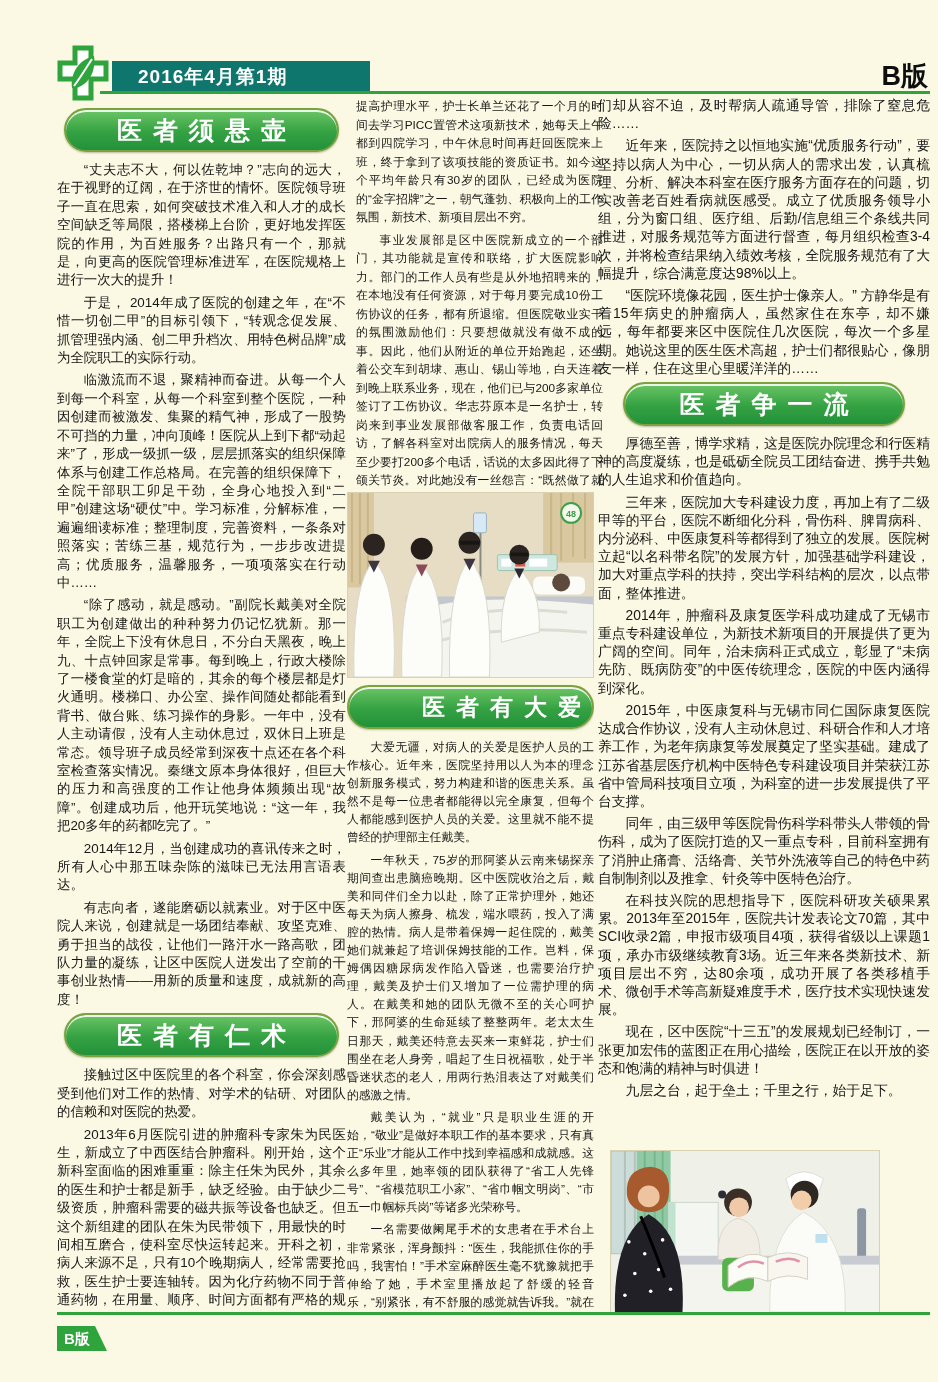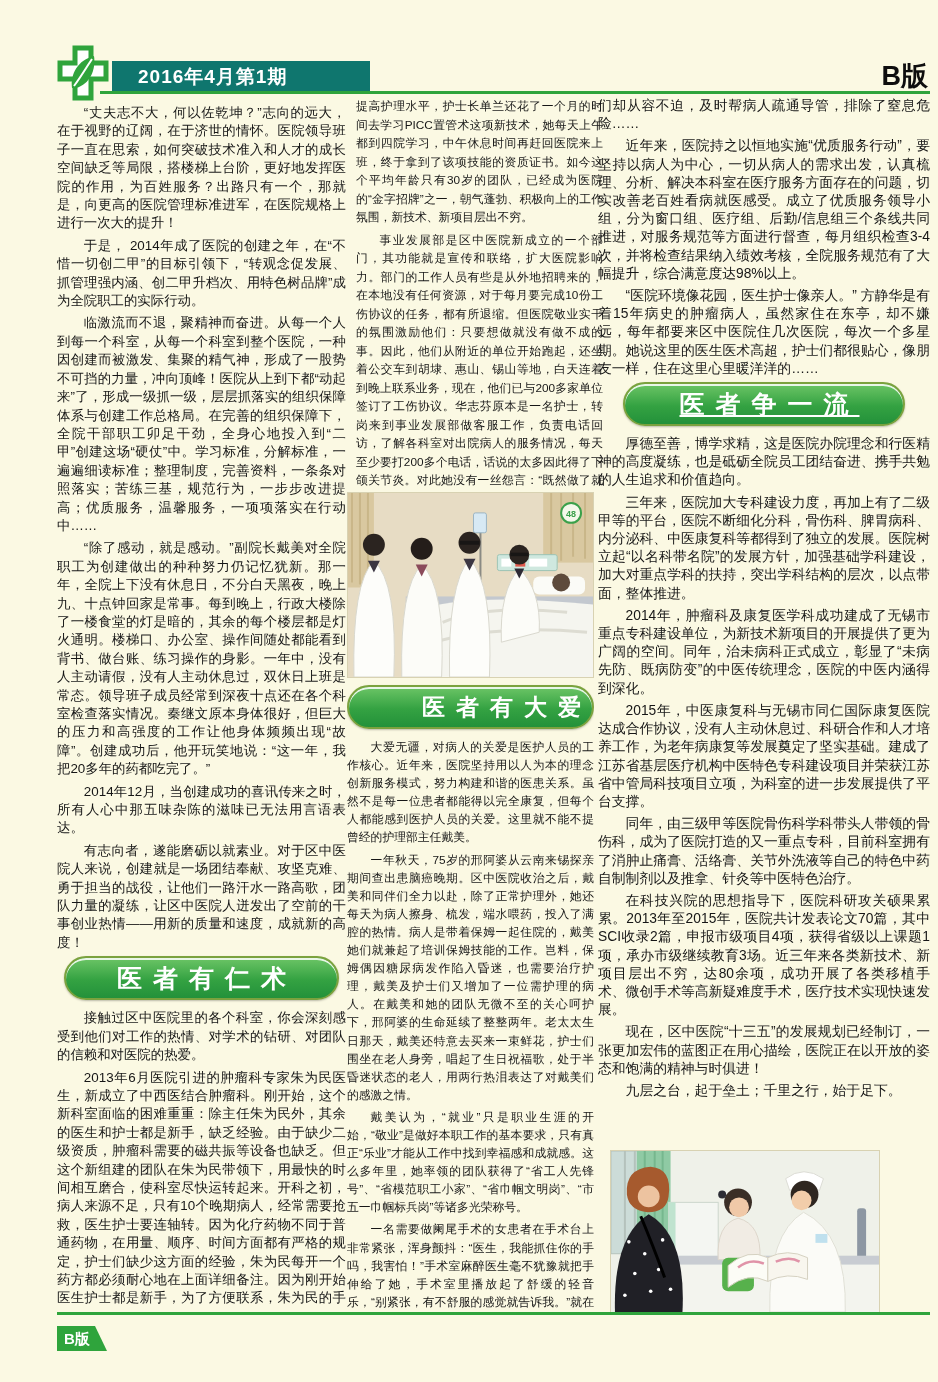--- a/index.html
+++ b/index.html
@@ -24,41 +24,44 @@
   .para{text-indent:2em;margin:0 0 4px;}
   .para.cont{text-indent:0;}
   .pill{height:44px;border-radius:23px;margin:4px auto 9px;
         background:linear-gradient(180deg,#6cc566 0%,#34a242 55%,#23913a 100%);
         border:2px solid #7ba23e;box-sizing:border-box;
         box-shadow:inset 0 2px 0 rgba(255,255,255,.85),0 1px 2px rgba(0,0,0,.25);
         color:#fff;font-weight:bold;font-size:25px;letter-spacing:11px;text-indent:11px;
         display:flex;align-items:center;justify-content:center;}
   #col1 .pill{width:95%;}
   #col2b .pill{width:100%;font-size:23px;justify-content:flex-end;}
-  #col3 .pill{width:85%;text-decoration:underline;}
+  #col3 .pill{width:85%;}
   .photo{position:absolute;border:1px solid #d8d2b2;box-sizing:border-box;}
   #photo1{left:347px;top:492px;width:247px;height:186px;text-align:right;}
   #photo2{left:610px;top:1150px;width:270px;height:163px;}
   .photo svg{display:block;width:100%;height:100%;}
 </style>
 </head>
 <body>
 
 <div class="logo">
   <svg viewBox="0 0 54 58">
     <polygon points="19,4 35,4 35,19 50,19 50,35 35,35 35,54 19,54 19,35 4,35 4,19 19,19" fill="#ffffff" stroke="#2fa43c" stroke-width="5"></polygon>
     <path d="M16,44 C14,30 22,16 38,12 C40,26 34,40 20,44 Z" fill="#2fa43c"></path>
     <path d="M18,42 C24,34 30,24 36,15" stroke="#ffffff" stroke-width="2" fill="none"></path>
   </svg>
 </div>
 <div class="issue-bar">2016年4月第1期</div>
 <div class="edition-top">B版</div>
 <div class="hdr-rule"></div>
 
 <div id="col1" class="col">
+    <div class="pill">
+      <span>医者须悬壶</span>
+    </div>
     <p class="para">“丈夫志不大，何以佐乾坤？”志向的远大，在于视野的辽阔，在于济世的情怀。医院领导班子一直在思索，如何突破技术准入和人才的成长空间缺乏等局限，搭楼梯上台阶，更好地发挥医院的作用，为百姓服务？出路只有一个，那就是，向更高的医院管理标准进军，在医院规格上进行一次大的提升！</p>
     <p class="para">于是， 2014年成了医院的创建之年，在“不惜一切创二甲”的目标引领下，“转观念促发展、抓管理强内涵、创二甲升档次、用特色树品牌”成为全院职工的实际行动。</p>
     <p class="para">临激流而不退，聚精神而奋进。从每一个人到每一个科室，从每一个科室到整个医院，一种因创建而被激发、集聚的精气神，形成了一股势不可挡的力量，冲向顶峰！医院从上到下都“动起来”了，形成一级抓一级，层层抓落实的组织保障体系与创建工作总格局。在完善的组织保障下，全院干部职工卯足干劲，全身心地投入到“二甲”创建这场“硬仗”中。学习标准，分解标准，一遍遍细读标准；整理制度，完善资料，一条条对照落实；苦练三基，规范行为，一步步改进提高；优质服务，温馨服务，一项项落实在行动中……</p>
     <p class="para">“除了感动，就是感动。”副院长戴美对全院职工为创建做出的种种努力仍记忆犹新。那一年，全院上下没有休息日，不分白天黑夜，晚上九、十点钟回家是常事。每到晚上，行政大楼除了一楼食堂的灯是暗的，其余的每个楼层都是灯火通明。楼梯口、办公室、操作间随处都能看到背书、做台账、练习操作的身影。一年中，没有人主动请假，没有人主动休息过，双休日上班是常态。领导班子成员经常到深夜十点还在各个科室检查落实情况。秦继文原本身体很好，但巨大的压力和高强度的工作让他身体频频出现“故障”。创建成功后，他开玩笑地说：“这一年，我把20多年的药都吃完了。”</p>
     <p class="para">2014年12月，当创建成功的喜讯传来之时，所有人心中那五味杂陈的滋味已无法用言语表达。</p>
     <p class="para">有志向者，遂能磨砺以就素业。对于区中医院人来说，创建就是一场团结奉献、攻坚克难、勇于担当的战役，让他们一路汗水一路高歌，团队力量的凝练，让区中医院人迸发出了空前的干事创业热情——用新的质量和速度，成就新的高度！</p>
     <div class="pill">
       <span>医者有仁术</span>
     </div>
     <p class="para">接触过区中医院里的各个科室，你会深刻感受到他们对工作的热情、对学术的钻研、对团队的信赖和对医院的热爱。</p>

